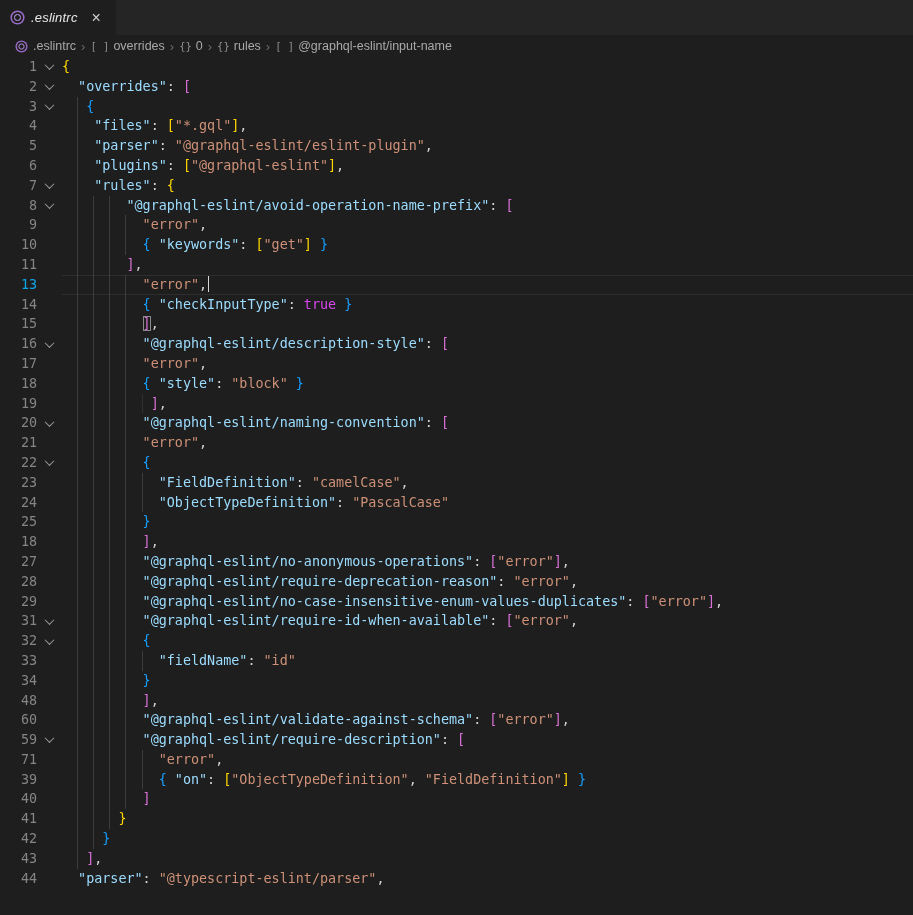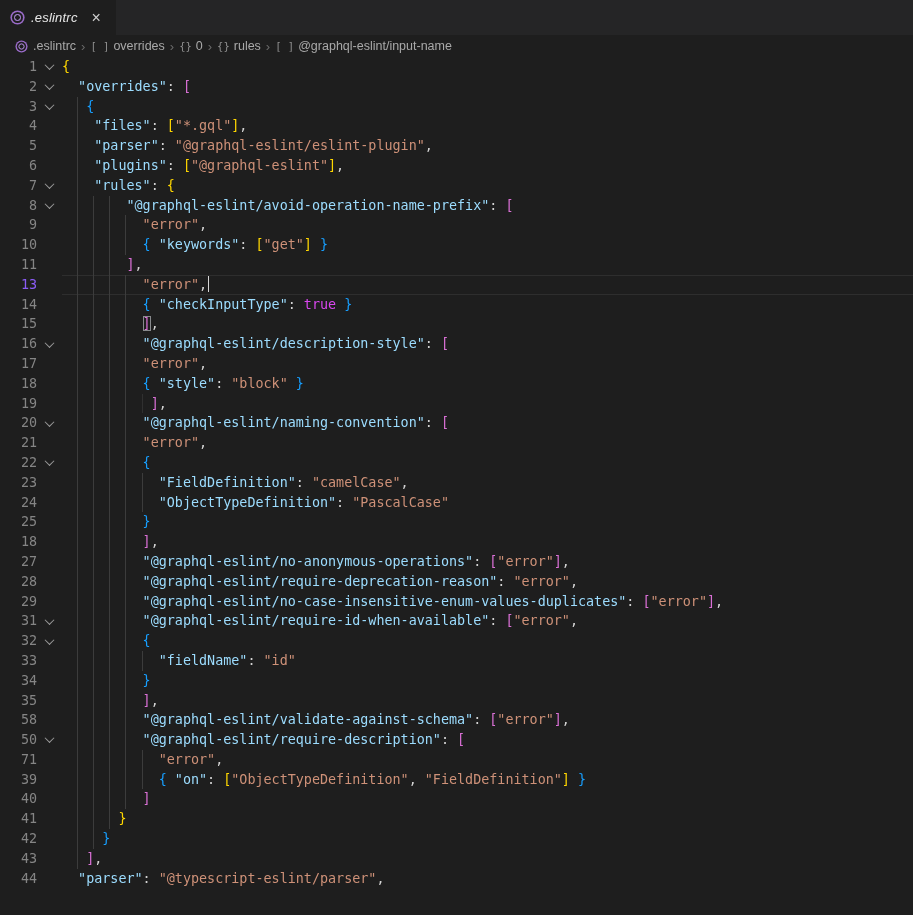--- a/index.html
+++ b/index.html
@@ -24,21 +24,21 @@
 
   
   .editor { position:relative; font-family:"DejaVu Sans Mono", monospace;
             font-size:13.4px; line-height:19.8px; }
   .line { display:flex; height:19.8px; white-space:pre; }
   .ln   { width:37px; text-align:right; color:#858585; flex:none; user-select:none; }
   .fold { width:25px; flex:none; display:flex; align-items:center; justify-content:center; }
   .chev { width:7px; height:7px; border-right:1.4px solid #9a9a9a; border-bottom:1.4px solid #9a9a9a;
           transform:rotate(45deg) translate(-1px,-1px); }
   .body { flex:1; }
-  .line.cur .ln { color:#8b5cf6; }
+  .line.cur .ln { color:#0ea5e9; }
   .line.cur .body { box-shadow:inset 0 1px 0 #2e2e2e, inset 0 -1px 0 #2e2e2e; }
   .ind { display:inline-block; height:19.8px; vertical-align:top;
          background-image:repeating-linear-gradient(to right,
             transparent 0, transparent calc(2ch - 1px), #3c3c3c calc(2ch - 1px), #3c3c3c 2ch);
          background-repeat:no-repeat; }
   .p { color:#d4d4d4; } .k { color:#9cdcfe; } .s { color:#ce9178; } .t { color:#d946ef; }
   .b1 { color:#ffd700; } .b2 { color:#da70d6; } .b3 { color:#179fff; }
   .m  { box-shadow:inset 0 0 0 1px #888a8d; }
   .caret { display:inline-block; width:1.6px; height:16px; background:#d7d7d7;
            vertical-align:-3px; margin-left:0.5px; }
@@ -107,23 +107,23 @@
     <div class="line"><span class="ln">24</span><span class="fold"></span><span class="body"><span class="ind" style="width: 12ch; background-size: calc(11ch) 100%;"></span><span class="k">"ObjectTypeDefinition"</span><span class="p">: </span><span class="s">"PascalCase"</span></span></div>
     <div class="line"><span class="ln">25</span><span class="fold"></span><span class="body"><span class="ind" style="width: 10ch; background-size: calc(9ch) 100%;"></span><span class="b3">}</span></span></div>
     <div class="line"><span class="ln">18</span><span class="fold"></span><span class="body"><span class="ind" style="width: 10ch; background-size: calc(9ch) 100%;"></span><span class="b2">]</span><span class="p">,</span></span></div>
     <div class="line"><span class="ln">27</span><span class="fold"></span><span class="body"><span class="ind" style="width: 10ch; background-size: calc(9ch) 100%;"></span><span class="k">"@graphql-eslint/no-anonymous-operations"</span><span class="p">: </span><span class="b2">[</span><span class="s">"error"</span><span class="b2">]</span><span class="p">,</span></span></div>
     <div class="line"><span class="ln">28</span><span class="fold"></span><span class="body"><span class="ind" style="width: 10ch; background-size: calc(9ch) 100%;"></span><span class="k">"@graphql-eslint/require-deprecation-reason"</span><span class="p">: </span><span class="s">"error"</span><span class="p">,</span></span></div>
     <div class="line"><span class="ln">29</span><span class="fold"></span><span class="body"><span class="ind" style="width: 10ch; background-size: calc(9ch) 100%;"></span><span class="k">"@graphql-eslint/no-case-insensitive-enum-values-duplicates"</span><span class="p">: </span><span class="b2">[</span><span class="s">"error"</span><span class="b2">]</span><span class="p">,</span></span></div>
     <div class="line"><span class="ln">31</span><span class="fold"><span class="chev"></span></span><span class="body"><span class="ind" style="width: 10ch; background-size: calc(9ch) 100%;"></span><span class="k">"@graphql-eslint/require-id-when-available"</span><span class="p">: </span><span class="b2">[</span><span class="s">"error"</span><span class="p">,</span></span></div>
     <div class="line"><span class="ln">32</span><span class="fold"><span class="chev"></span></span><span class="body"><span class="ind" style="width: 10ch; background-size: calc(9ch) 100%;"></span><span class="b3">{</span></span></div>
     <div class="line"><span class="ln">33</span><span class="fold"></span><span class="body"><span class="ind" style="width: 12ch; background-size: calc(11ch) 100%;"></span><span class="k">"fieldName"</span><span class="p">: </span><span class="s">"id"</span></span></div>
     <div class="line"><span class="ln">34</span><span class="fold"></span><span class="body"><span class="ind" style="width: 10ch; background-size: calc(9ch) 100%;"></span><span class="b3">}</span></span></div>
-    <div class="line"><span class="ln">35</span><span class="fold"></span><span class="body"><span class="ind" style="width: 10ch; background-size: calc(9ch) 100%;"></span><span class="b2">]</span><span class="p">,</span></span></div>
-    <div class="line"><span class="ln">58</span><span class="fold"></span><span class="body"><span class="ind" style="width: 10ch; background-size: calc(9ch) 100%;"></span><span class="k">"@graphql-eslint/validate-against-schema"</span><span class="p">: </span><span class="b2">[</span><span class="s">"error"</span><span class="b2">]</span><span class="p">,</span></span></div>
-    <div class="line"><span class="ln">50</span><span class="fold"><span class="chev"></span></span><span class="body"><span class="ind" style="width: 10ch; background-size: calc(9ch) 100%;"></span><span class="k">"@graphql-eslint/require-description"</span><span class="p">: </span><span class="b2">[</span></span></div>
+    <div class="line"><span class="ln">48</span><span class="fold"></span><span class="body"><span class="ind" style="width: 10ch; background-size: calc(9ch) 100%;"></span><span class="b2">]</span><span class="p">,</span></span></div>
+    <div class="line"><span class="ln">60</span><span class="fold"></span><span class="body"><span class="ind" style="width: 10ch; background-size: calc(9ch) 100%;"></span><span class="k">"@graphql-eslint/validate-against-schema"</span><span class="p">: </span><span class="b2">[</span><span class="s">"error"</span><span class="b2">]</span><span class="p">,</span></span></div>
+    <div class="line"><span class="ln">59</span><span class="fold"><span class="chev"></span></span><span class="body"><span class="ind" style="width: 10ch; background-size: calc(9ch) 100%;"></span><span class="k">"@graphql-eslint/require-description"</span><span class="p">: </span><span class="b2">[</span></span></div>
     <div class="line"><span class="ln">71</span><span class="fold"></span><span class="body"><span class="ind" style="width: 12ch; background-size: calc(11ch) 100%;"></span><span class="s">"error"</span><span class="p">,</span></span></div>
     <div class="line"><span class="ln">39</span><span class="fold"></span><span class="body"><span class="ind" style="width: 12ch; background-size: calc(11ch) 100%;"></span><span class="b3">{</span><span class="p"> </span><span class="k">"on"</span><span class="p">: </span><span class="b1">[</span><span class="s">"ObjectTypeDefinition"</span><span class="p">, </span><span class="s">"FieldDefinition"</span><span class="b1">]</span><span class="p"> </span><span class="b3">}</span></span></div>
     <div class="line"><span class="ln">40</span><span class="fold"></span><span class="body"><span class="ind" style="width: 10ch; background-size: calc(9ch) 100%;"></span><span class="b2">]</span></span></div>
     <div class="line"><span class="ln">41</span><span class="fold"></span><span class="body"><span class="ind" style="width: 7ch; background-size: calc(6ch) 100%;"></span><span class="b1">}</span></span></div>
     <div class="line"><span class="ln">42</span><span class="fold"></span><span class="body"><span class="ind" style="width: 5ch; background-size: calc(4ch) 100%;"></span><span class="b3">}</span></span></div>
     <div class="line"><span class="ln">43</span><span class="fold"></span><span class="body"><span class="ind" style="width: 3ch; background-size: calc(2ch) 100%;"></span><span class="b2">]</span><span class="p">,</span></span></div>
     <div class="line"><span class="ln">44</span><span class="fold"></span><span class="body"><span class="ind" style="width: 2ch; background-size: calc(1ch) 100%;"></span><span class="k">"parser"</span><span class="p">: </span><span class="s">"@typescript-eslint/parser"</span><span class="p">,</span></span></div>
   </div>
 
 </body></html>

